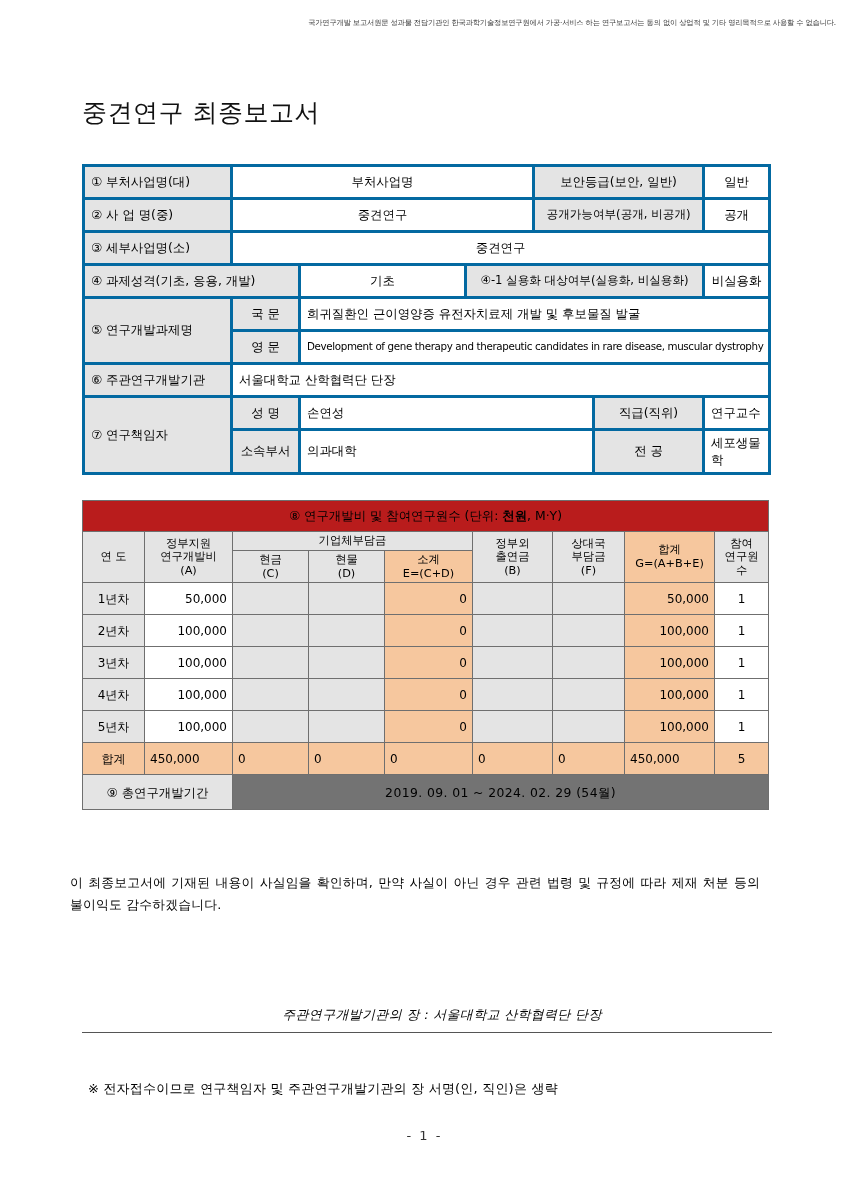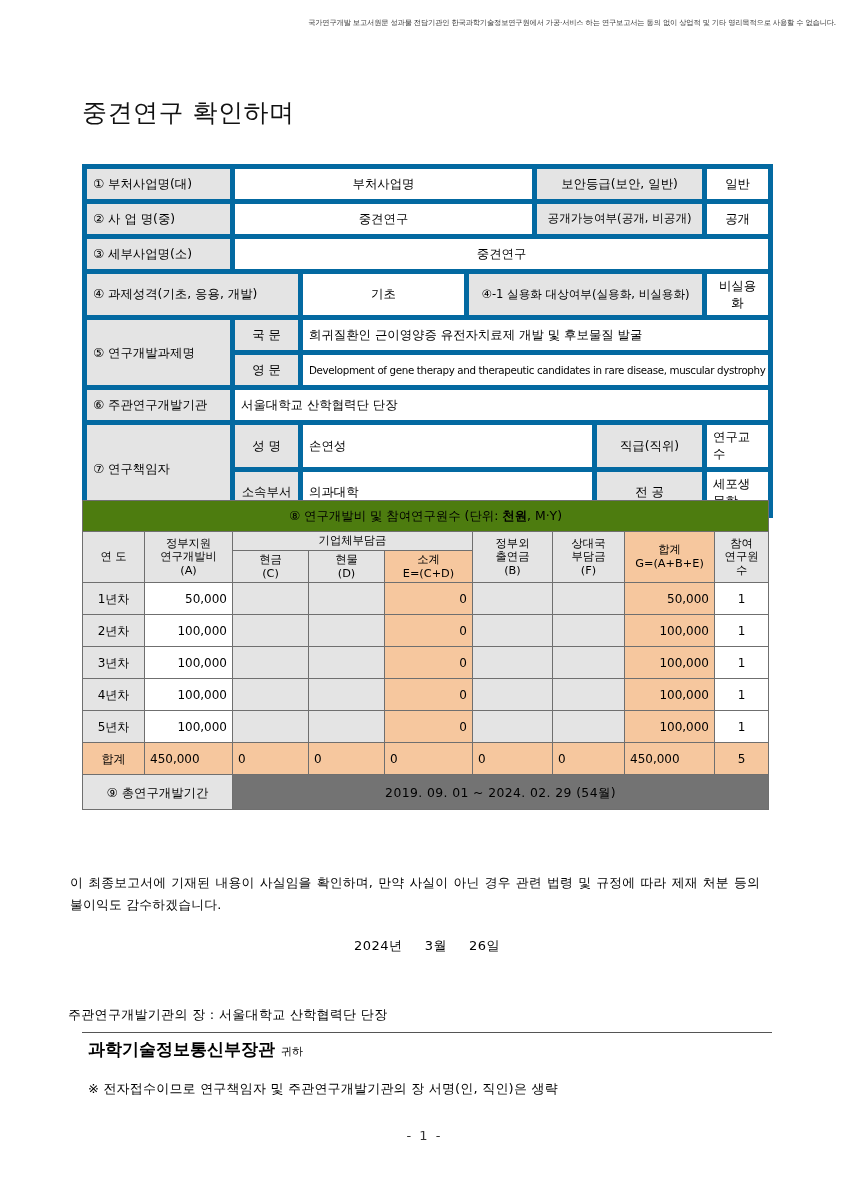--- a/index.html
+++ b/index.html
@@ -50,21 +50,21 @@
   .info-table {
     position: absolute;
     top: 164px;
     left: 82px;
     width: 686px;
     border-collapse: collapse;
     table-layout: fixed;
     font-size: 12.4px;
   }
   .info-table td {
-    border: 5px solid #0369a1;
+    border: 3px solid #0369a1;
     padding: 4px 6px;
     vertical-align: middle;
     line-height: 1.35;
     height: 22px;
   }
   .lbl {
     background: #e4e4e4;
     text-align: left;
     white-space: nowrap;
   }
@@ -99,21 +99,21 @@
   }
   .budget-table td, .budget-table th {
     border: 1px solid #6f6f6f;
     padding: 2px 5px;
     vertical-align: middle;
     font-weight: normal;
     line-height: 1.22;
   }
   .bt-title {
     text-align: center;
-    background: #4d7c0f;
+    background: #b91c1c;
     font-size: 12.4px;
     height: 26px;
   }
   .bt-title b { font-weight: bold; }
   .bt-head {
     background: #e4e4e4;
     text-align: center;
     font-size: 11.3px;
   }
   .bt-head.orange { background: #f6c79e; }
@@ -191,24 +191,26 @@
     top: 970px;
     left: 82px;
     width: 690px;
     text-align: center;
     font-size: 13px;
     letter-spacing: 0.4px;
   }
   .sig-org {
     position: absolute;
     top: 1006px;
-    left: 68px;
+    left: 97px;
     width: 690px;
+    text-align: center;
     font-size: 13px;
     letter-spacing: 0.3px;
+    font-style: italic;
   }
 
   
   .minister-line {
     position: absolute;
     top: 1032px;
     left: 82px;
     width: 690px;
     border-top: 1px solid #555555;
   }
@@ -247,21 +249,21 @@
     color: #333333;
   }
 </style>
 </head>
 <body>
 
 <div class="page">
 
   <div class="top-notice">국가연구개발 보고서원문 성과물 전담기관인 한국과학기술정보연구원에서 가공·서비스 하는 연구보고서는 동의 없이 상업적 및 기타 영리목적으로 사용할 수 없습니다.</div>
 
-  <div class="doc-title">중견연구 확인하며</div>
+  <div class="doc-title">중견연구 최종보고서</div>
 
   <table class="info-table">
     <colgroup>
       <col style="width:148px">
       <col style="width:68px">
       <col style="width:74px">
       <col style="width:92px">
       <col style="width:68px">
       <col style="width:60px">
       <col style="width:110px">
@@ -461,27 +463,21 @@
         <tr>
           <td class="period-lbl" colspan="2">⑨ 총연구개발기간</td>
           <td class="period-val" colspan="7">2019. 09. 01 ~ 2024. 02. 29 (54월)</td>
         </tr>
       </tbody>
     </table>
   </div>
 
   <div class="statement">이 최종보고서에 기재된 내용이 사실임을 확인하며, 만약 사실이 아닌 경우 관련 법령 및 규정에 따라 제재 처분 등의 불이익도 감수하겠습니다.</div>
 
-  <div class="sig-date">
-    <span>2024년</span><span class="sp"></span><span>3월</span><span class="sp"></span><span>26일</span>
-  </div>
   <div class="sig-org">주관연구개발기관의 장 : 서울대학교 산학협력단 단장</div>
 
   <div class="minister-line"></div>
-  <div class="minister">
-    <span>과학기술정보통신부장관</span><span class="gwiha">귀하</span>
-  </div>
 
   <div class="footnote">※ 전자접수이므로 연구책임자 및 주관연구개발기관의 장 서명(인, 직인)은 생략</div>
 
   <div class="page-num">- 1 -</div>
 
 </div>
 
 </body></html>

